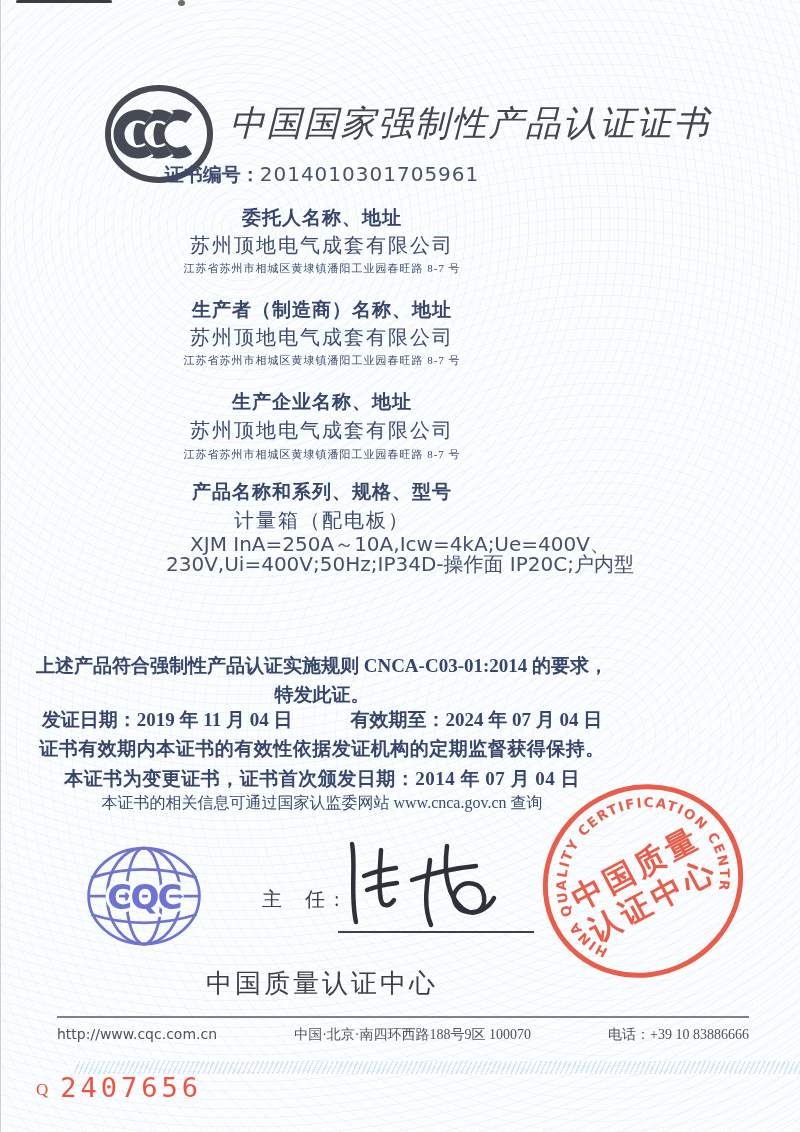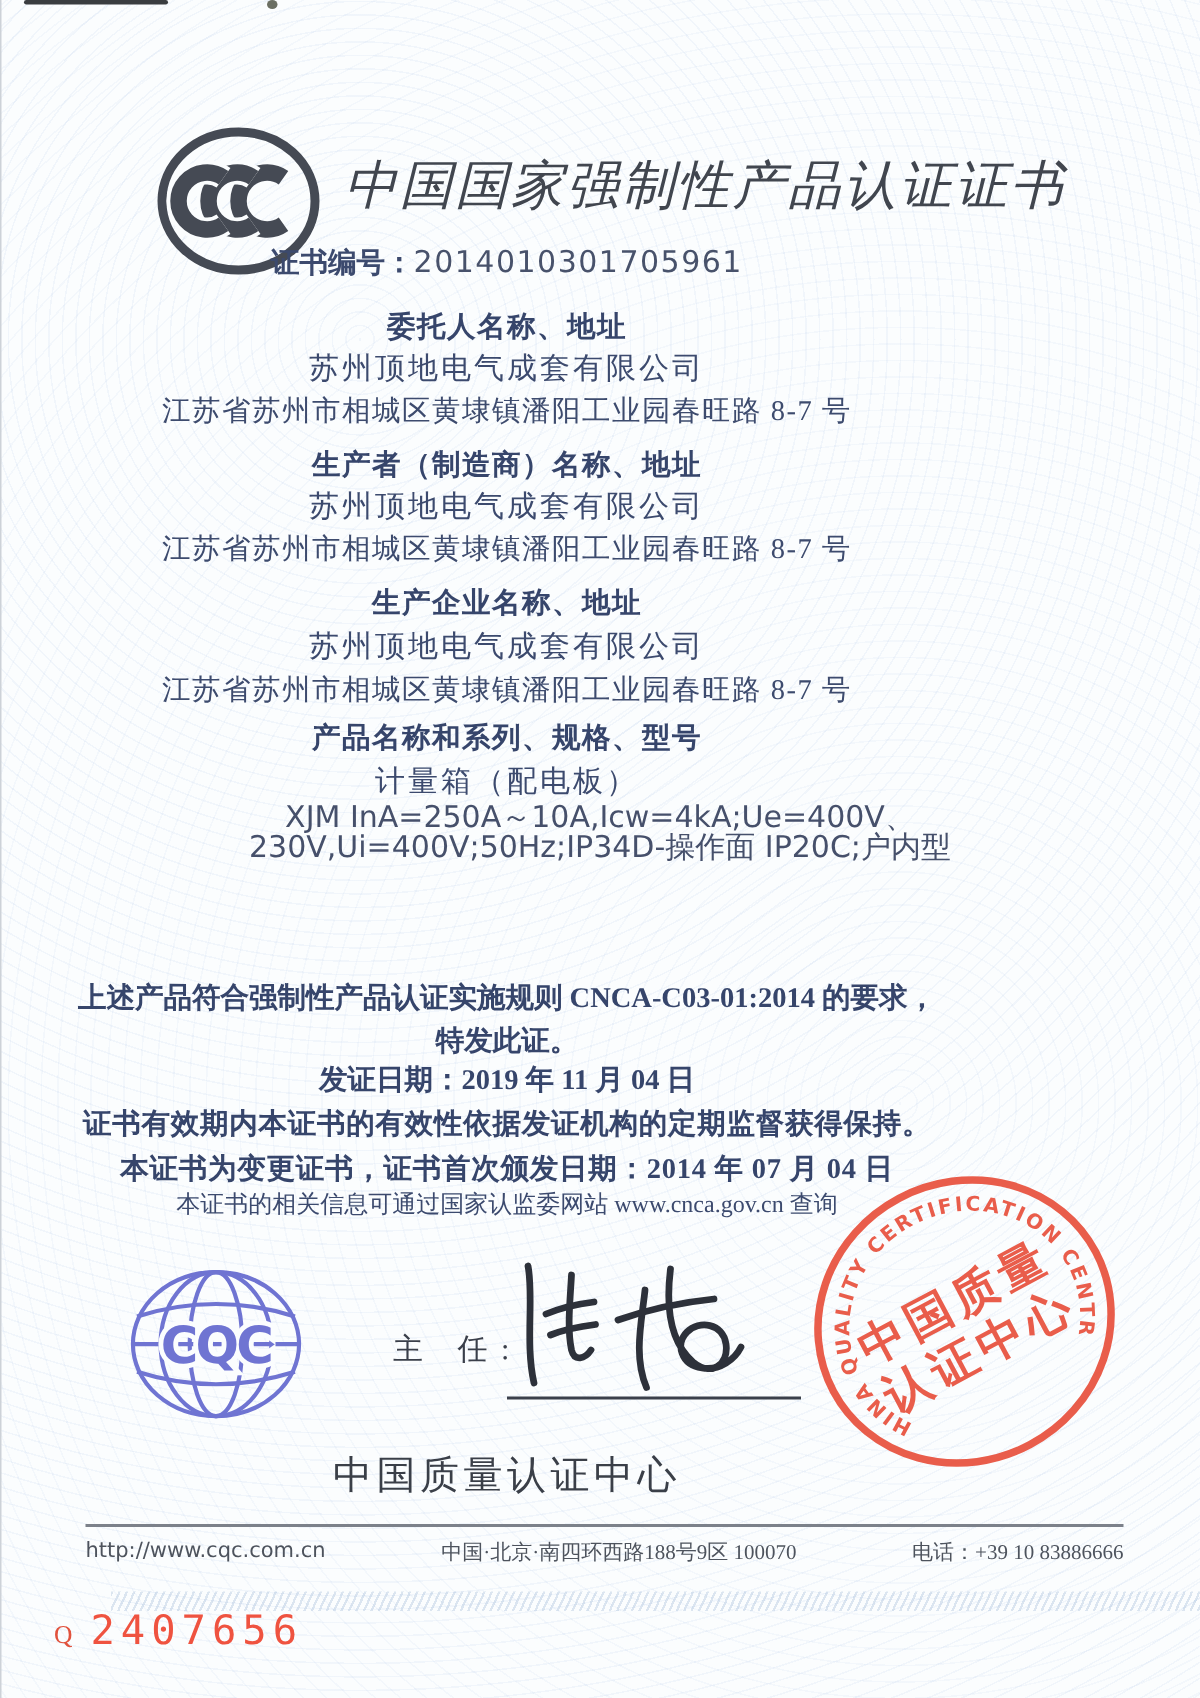--- a/index.html
+++ b/index.html
@@ -12,42 +12,42 @@
     background-color: #fbfdfe;
     background-image:
       repeating-radial-gradient(circle at 30% 20%, rgba(150,180,225,0.10) 0 1px, transparent 1px 9px),
       repeating-radial-gradient(circle at 75% 65%, rgba(150,180,225,0.08) 0 1px, transparent 1px 11px);
     overflow: hidden;
     font-family: "DejaVu Sans", "Liberation Sans", sans-serif;
   }
   .f-kai  { font-family: "Liberation Serif", "DejaVu Serif", serif; text-align: center; }
   .f-sans { font-family: "DejaVu Sans", "Liberation Sans", sans-serif; }
   .abs { position: absolute; }
-  .ctr { left: 16px; width: 644px; text-align: center; }
+  .ctr { left: 0; width: 644px; text-align: center; }
 
   
   .edge-top      { top: 0; left: 16px; width: 96px; height: 3px; background: #3a3d40; border-radius: 2px; }
   .edge-speck    { top: 0; left: 178px; width: 7px; height: 6px; background: #6b6f63; border-radius: 50%; }
   .edge-left     { top: 0; left: 0; width: 1px; height: 1132px; background: #cdd2d8; }
 
   
   .ccc-logo { top: 83px; left: 103px; width: 112px; height: 102px; }
   .title {
     top: 100px; left: 225px; width: 490px;
     font-size: 35px; color: #41464f; letter-spacing: 2px;
     text-align: center; font-weight: normal; font-style: italic;
   }
   .certno-row { top: 162px; font-size: 19px; color: #3c4a6e; }
   .certno-row .lbl { font-weight: bold; }
   .certno-row .num { font-family: "DejaVu Sans", sans-serif; font-size: 20px; color: #48526b; letter-spacing: 1px; }
 
   
   .sec-label { font-size: 19px; font-weight: bold; color: #36456b; letter-spacing: 1px; }
   .sec-name  { font-size: 20px; color: #3c4a6e; letter-spacing: 2px; }
-  .sec-addr  { font-size: 19px; color: #3d4b6e; letter-spacing: 1px; }
+  .sec-addr  { font-size: 11px; color: #3d4b6e; letter-spacing: 1px; }
   .spec-text { font-size: 20px; color: #46506b; line-height: 20px; }
   .std-value { font-size: 18px; color: #46506b; letter-spacing: 1px; }
   .stmt      { font-size: 19px; font-weight: bold; color: #36456b; line-height: 29px; }
   .dates-row { display: flex; justify-content: center; gap: 58px; font-size: 19px; font-weight: bold; color: #36456b; }
   .note-bold { font-size: 19px; font-weight: bold; color: #36456b; letter-spacing: 0.5px; }
   .note-sm   { font-size: 16px; color: #3c4a6e; }
 
   
   .cqc-logo   { top: 841px; left: 84px; width: 120px; height: 112px; }
   .director   { top: 886px; left: 262px; font-size: 20px; color: #3a3f4a; letter-spacing: 9px; }
@@ -115,20 +115,21 @@
   <div class="abs spec-text f-sans" style="top:534px; left:80px; width:640px; text-align:center;">XJM InA=250A～10A,Icw=4kA;Ue=400V、230V,Ui=400V;50Hz;IP34D-操作面 IP20C;户内型</div>
 
 
   <div class="abs ctr stmt f-kai" style="top:651px">
     <div>上述产品符合强制性产品认证实施规则 CNCA-C03-01:2014 的要求，</div>
     <div>特发此证。</div>
   </div>
 
   <div class="abs ctr dates-row f-kai" style="top:707px">
     <span>发证日期：2019 年 11 月 04 日</span>
+    <span>有效期至：2024 年 07 月 04 日</span>
   </div>
   <div class="abs ctr note-bold f-kai" style="top:736px">证书有效期内本证书的有效性依据发证机构的定期监督获得保持。</div>
   <div class="abs ctr note-bold f-kai" style="top:766px">本证书为变更证书，证书首次颁发日期：2014 年 07 月 04 日</div>
   <div class="abs ctr note-sm  f-kai" style="top:793px">本证书的相关信息可通过国家认监委网站 www.cnca.gov.cn 查询</div>
 
   <div class="abs cqc-logo">
     <svg width="120" height="112" viewBox="0 0 130 118">
       <g fill="none" stroke="#6f74d2" stroke-width="3">
         <ellipse cx="65" cy="58" rx="60" ry="52"></ellipse>
         <ellipse cx="65" cy="58" rx="40" ry="52"></ellipse>

